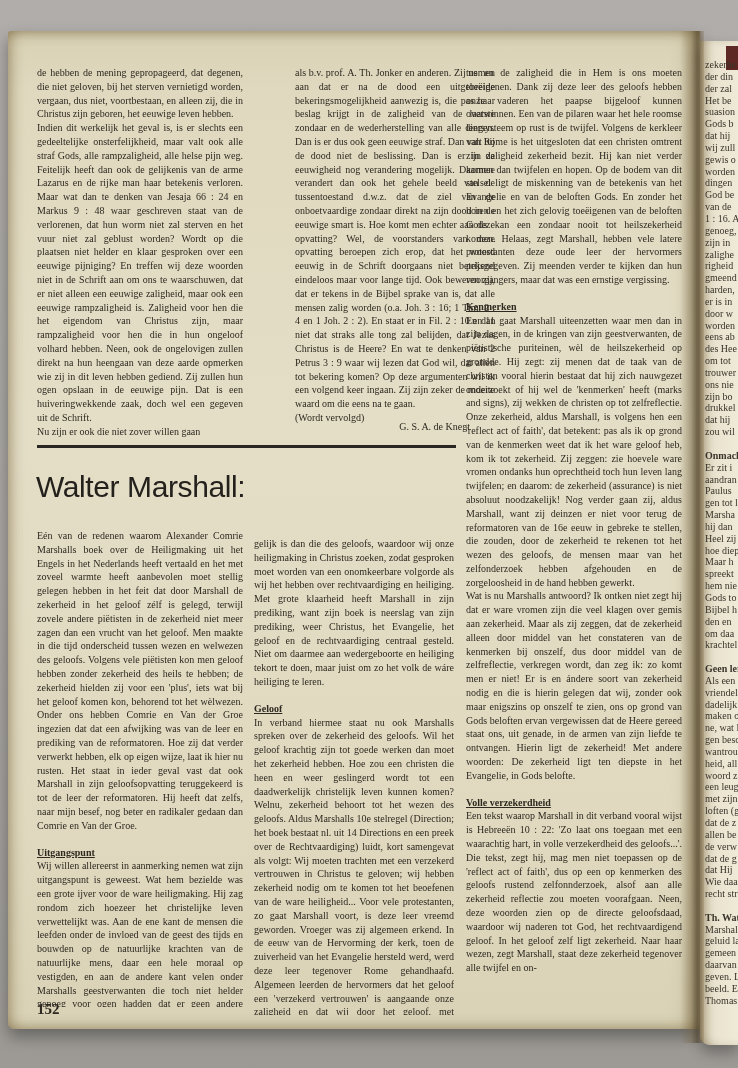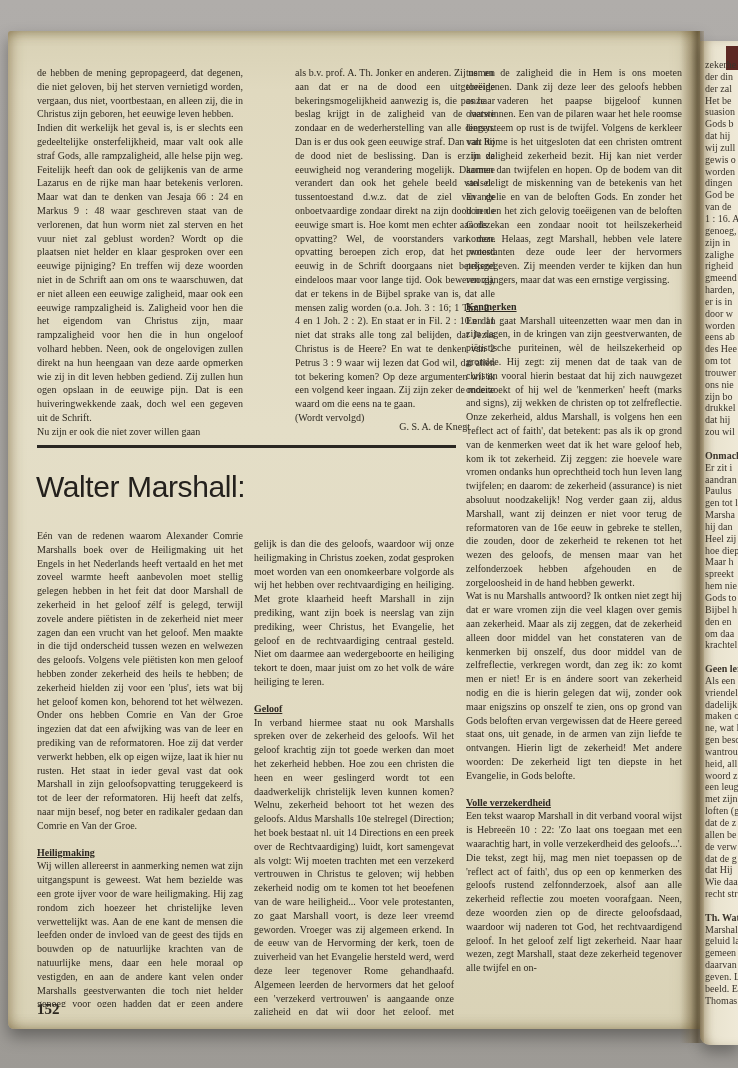--- a/index.html
+++ b/index.html
@@ -96,21 +96,21 @@
     <div class="author-line">G. S. A. de Knegt</div>
 
     <div class="rule"></div>
 
     <div class="headline">
       <div>Walter Marshall:</div>
     </div>
 
     <div class="col col-1-bot">
         <div class="blk-p">Eén van de redenen waarom Alexander Comrie Marshalls boek over de Heiligmaking uit het Engels in het Nederlands heeft vertaald en het met zoveel warmte heeft aanbevolen moet stellig gelegen hebben in het feit dat door Marshall de zekerheid in het geloof zélf is gelegd, terwijl zovele andere piëtisten in de zekerheid niet meer zagen dan een vrucht van het geloof. Men maakte in die tijd onderscheid tussen wezen en welwezen des geloofs. Volgens vele piëtisten kon men geloof hebben zonder zekerheid des heils te hebben; de zekerheid hielden zij voor een 'plus', iets wat bij het geloof komen kon, behorend tot het wèlwezen. Onder ons hebben Comrie en Van der Groe ingezien dat dat een afwijking was van de leer en prediking van de reformatoren. Hoe zij dat verder verwerkt hebben, elk op eigen wijze, laat ik hier nu rusten. Het staat in ieder geval vast dat ook Marshall in zijn geloofsopvatting teruggekeerd is tot de leer der reformatoren. Hij heeft dat zelfs, naar mijn besef, nog beter en radikaler gedaan dan Comrie en Van der Groe.</div>
-        <div class="blk-h">Heiligmaking</div>
+        <div class="blk-h">Uitgangspunt</div>
         <div class="blk-p">Wij willen allereerst in aanmerking nemen wat zijn uitgangspunt is geweest. Wat hem bezielde was een grote ijver voor de ware heiligmaking. Hij zag rondom zich hoezeer het christelijke leven verwettelijkt was. Aan de ene kant de mensen die leefden onder de invloed van de geest des tijds en bouwden op de natuurlijke krachten van de natuurlijke mens, daar een hele moraal op vestigden, en aan de andere kant velen onder Marshalls geestverwanten die toch niet helder genoeg voor ogen hadden dat er geen andere heiliging mo-</div>
       </div>
 
     <div class="col col-2-bot">
         <div class="blk-p">gelijk is dan die des geloofs, waardoor wij onze heiligmaking in Christus zoeken, zodat gesproken moet worden van een onomkeerbare volgorde als wij het hebben over rechtvaardiging en heiliging. Met grote klaarheid heeft Marshall in zijn prediking, want zijn boek is neerslag van zijn prediking, weer Christus, het Evangelie, het geloof en de rechtvaardiging centraal gesteld. Niet om daarmee aan wedergeboorte en heiliging tekort te doen, maar juist om zo het volk de wáre heiliging te leren.</div>
         <div class="blk-h">Geloof</div>
         <div class="blk-p">In verband hiermee staat nu ook Marshalls spreken over de zekerheid des geloofs. Wil het geloof krachtig zijn tot goede werken dan moet het zekerheid hebben. Hoe zou een christen die heen en weer geslingerd wordt tot een daadwerkelijk christelijk leven kunnen komen? Welnu, zekerheid behoort tot het wezen des geloofs. Aldus Marshalls 10e stelregel (Direction; het boek bestaat nl. uit 14 Directions en een preek over de Rechtvaardiging) luidt, kort samengevat als volgt: Wij moeten trachten met een verzekerd vertrouwen in Christus te geloven; wij hebben zekerheid nodig om te komen tot het beoefenen van de ware heiligheid... Voor vele protestanten, zo gaat Marshall voort, is deze leer vreemd geworden. Vroeger was zij algemeen erkend. In de eeuw van de Hervorming der kerk, toen de zuiverheid van het Evangelie hersteld werd, werd deze leer tegenover Rome gehandhaafd. Algemeen leerden de hervormers dat het geloof een 'verzekerd vertrouwen' is aangaande onze zaligheid en dat wij door het geloof, met verzekerdheid, Chris-</div>
       </div>
 
     <div class="col col-3">

